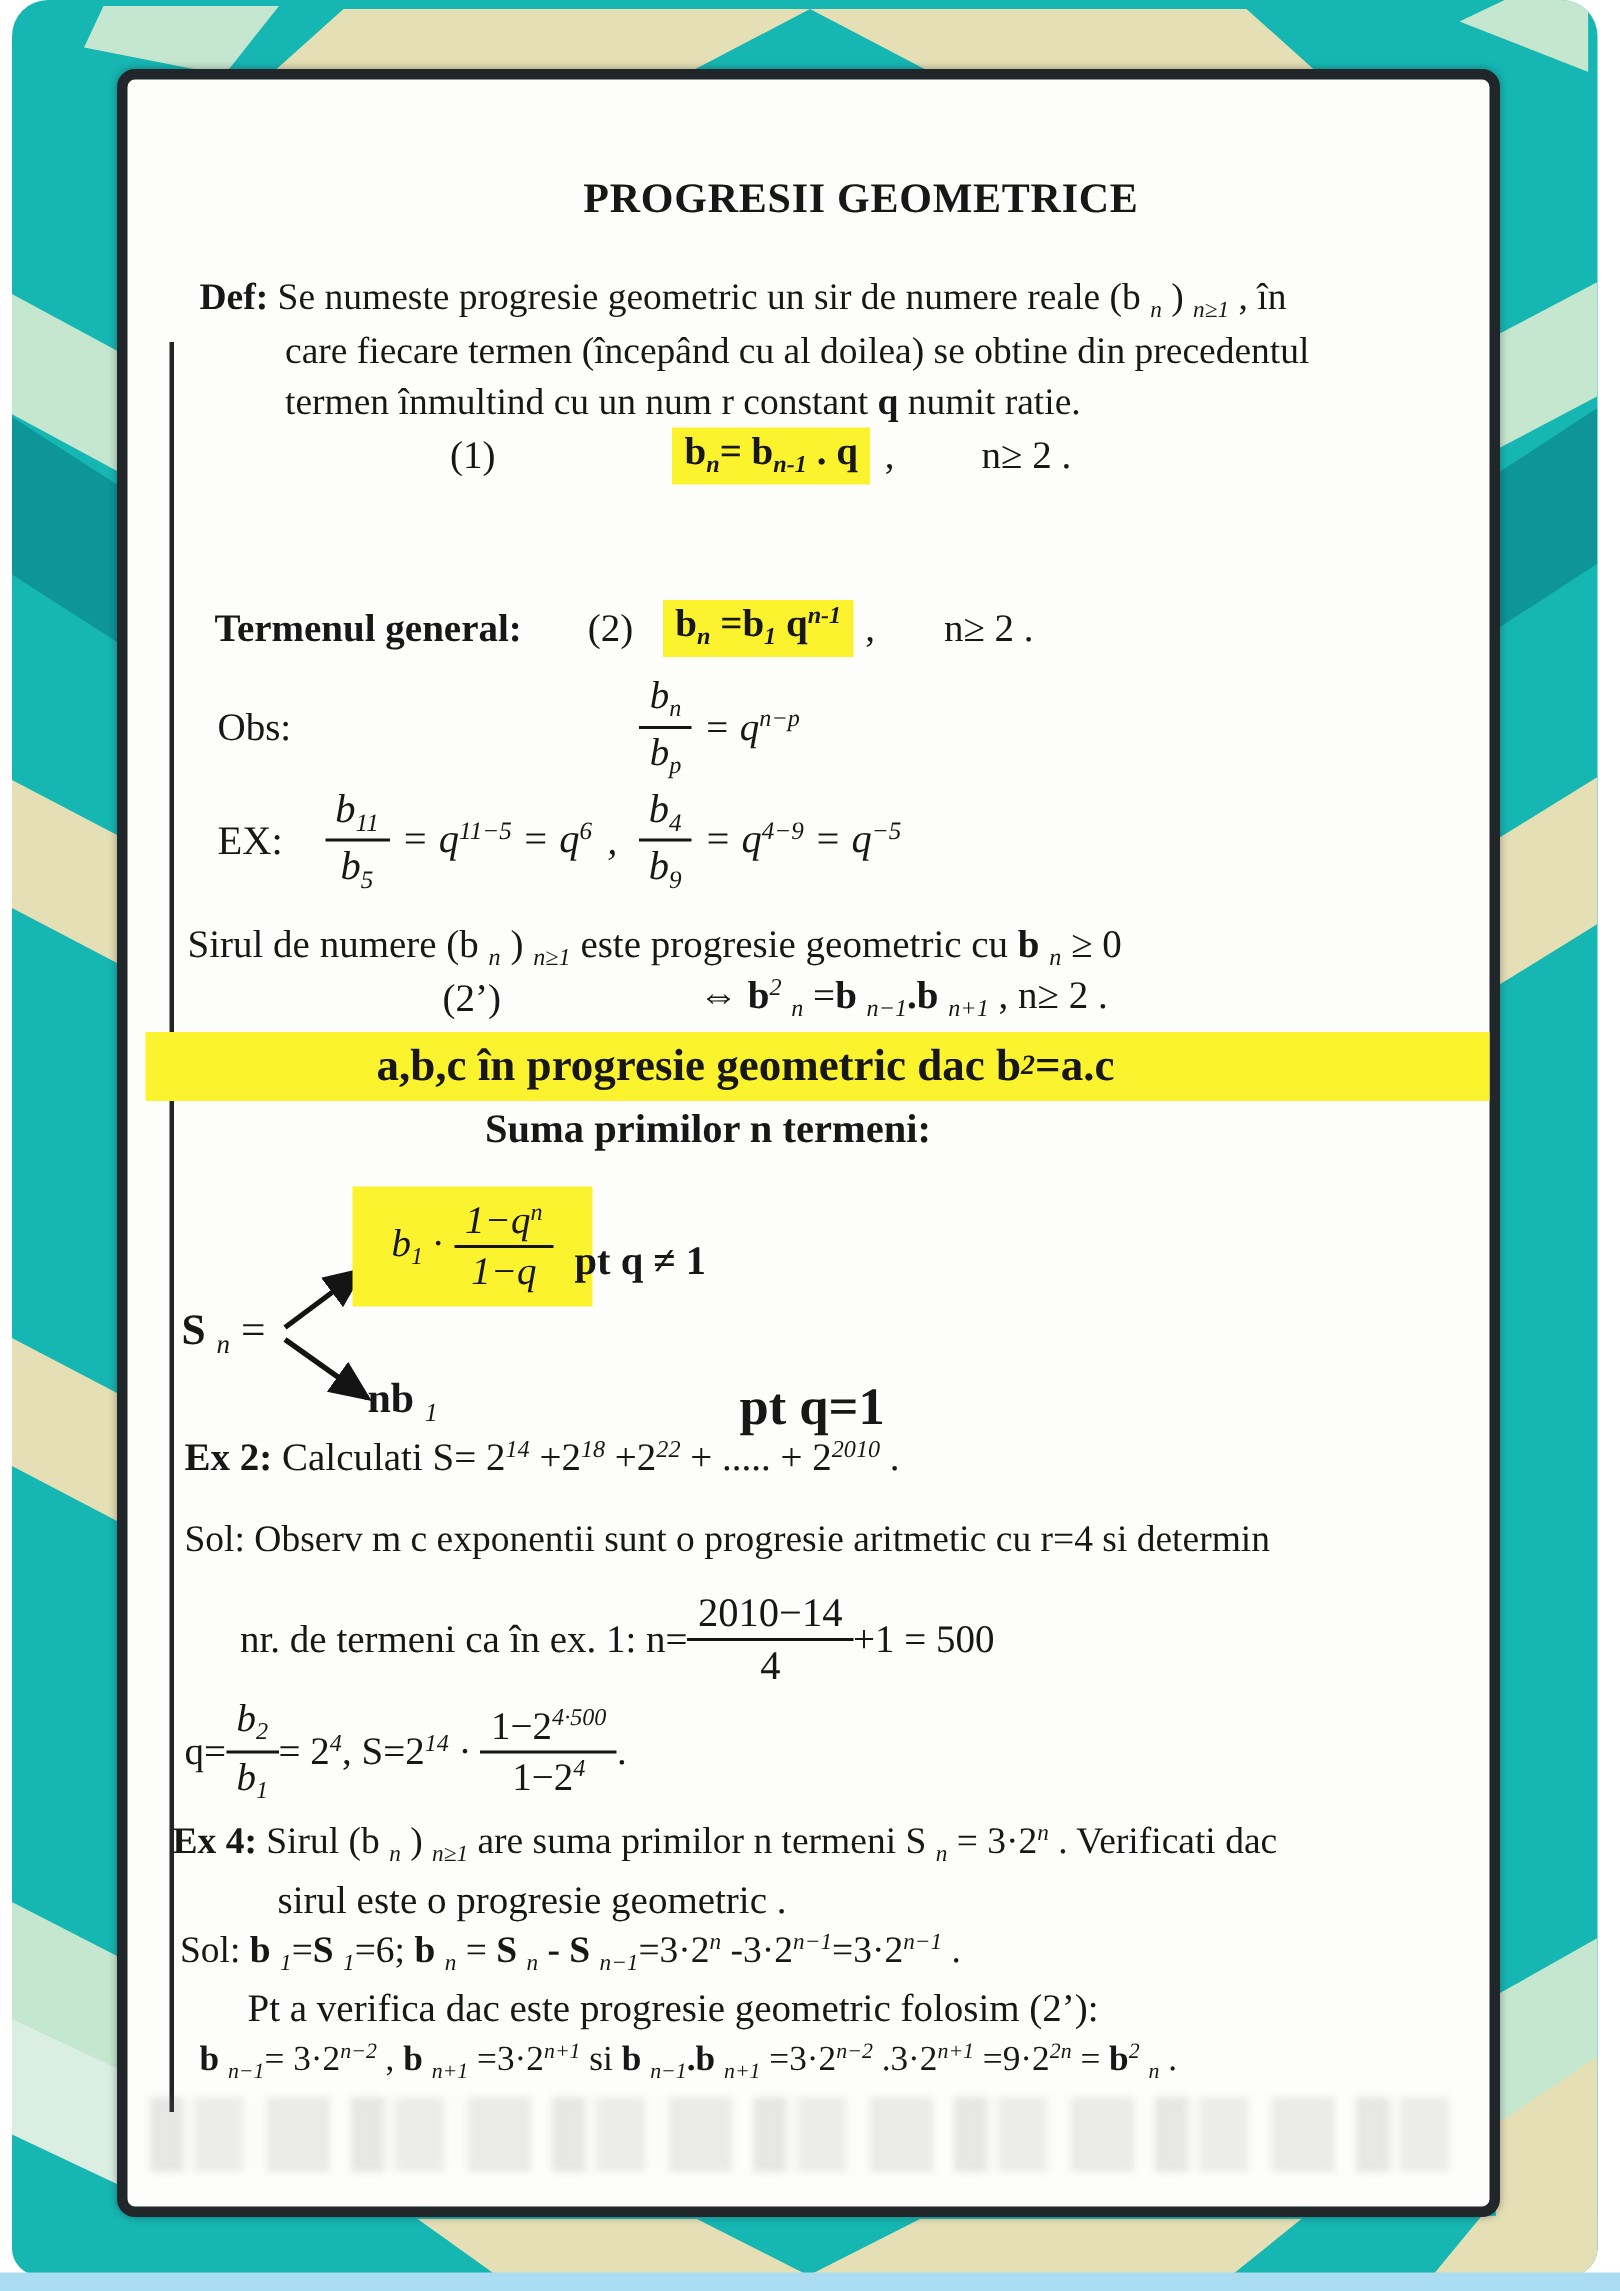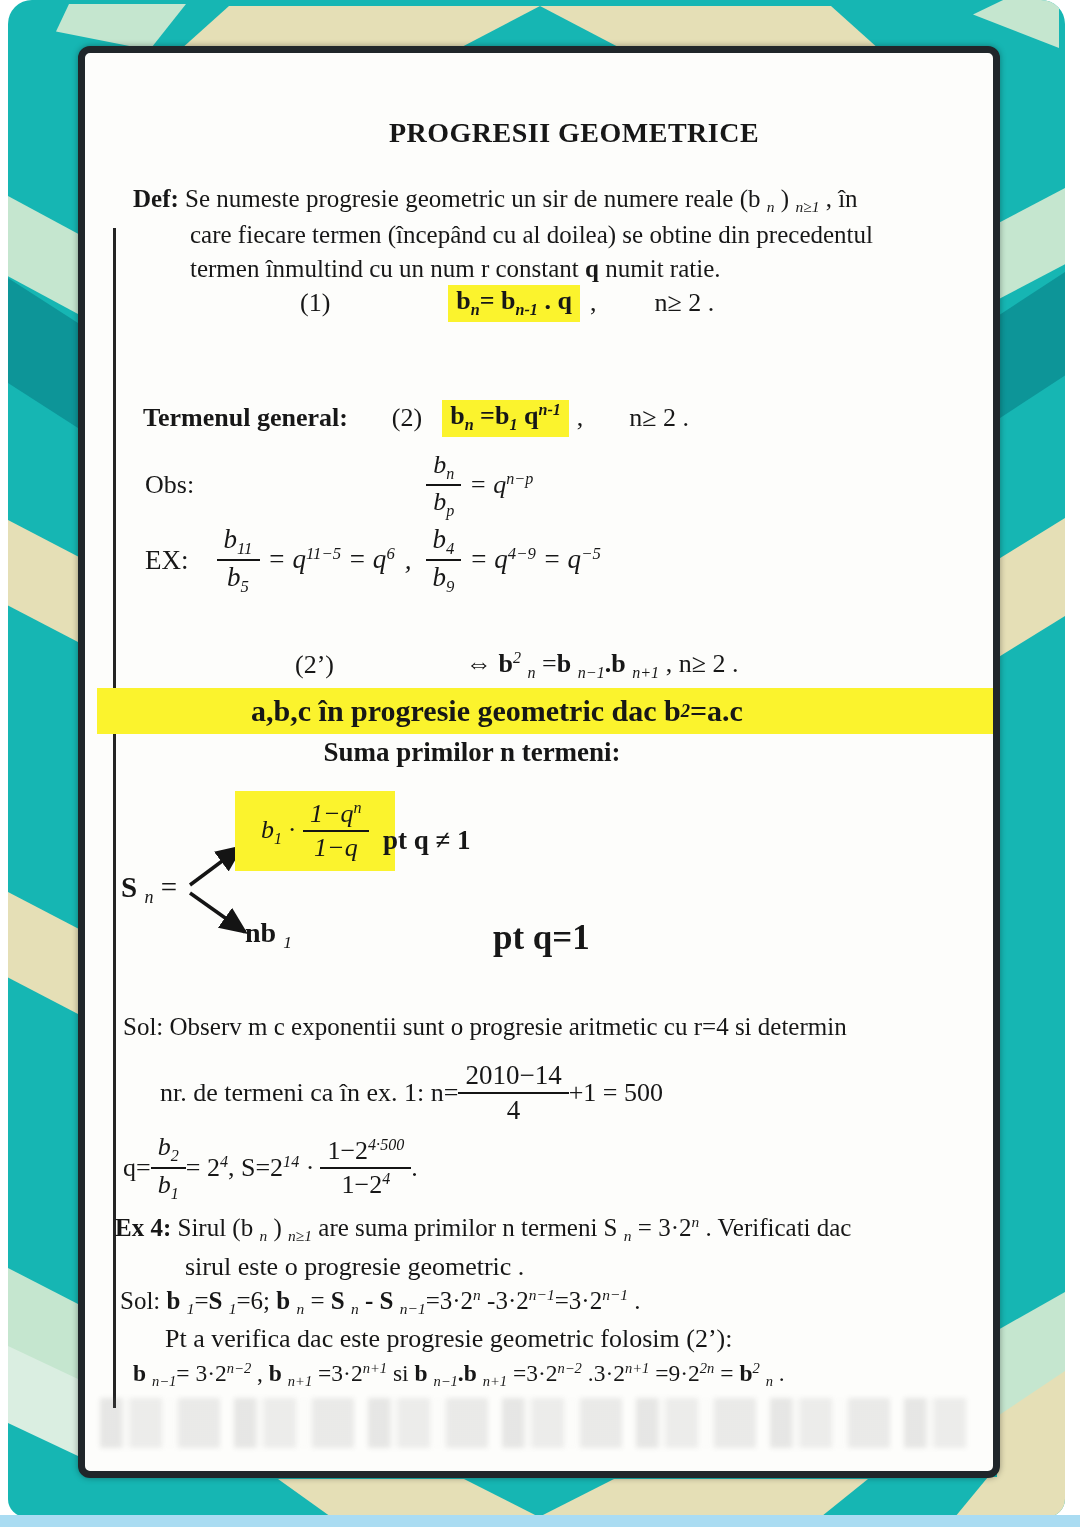--- a/index.html
+++ b/index.html
@@ -125,20 +125,21 @@
     </span>
     <span style="margin-left:8px;">= q<sup>11−5</sup>  = q<sup>6</sup></span>
     <span style="margin-left:10px;">,</span>
     <span class="frac" style="margin-left:14px;">
       <span class="num">b<sub>4</sub></span>
       <span class="den">b<sub>9</sub></span>
     </span>
     <span style="margin-left:8px;">= q<sup>4−9</sup>  = q<sup>−5</sup></span>
   </div>
 
+  <div class="t" style="left:40px;top:560px;">Sirul de numere (b <sub>n</sub> ) <sub>n≥1</sub>  este progresie geometric   cu <b>b</b> <sub>n</sub>  ≥ 0</div>
 
   <div class="row" style="left:210px;top:596px;">
     <span>(2’)</span>
     <span style="margin-left:132px;">⇔ <b>b</b><sup>2</sup> <sub>n</sub> =<b>b</b> <sub>n−1</sub><b>.b</b> <sub>n+1</sub>  , n≥ 2 .</span>
   </div>
 
   <div class="band">a,b,c în progresie geometric   dac   b<sup>2</sup>=a.c</div>
   <div class="suma">Suma primilor n termeni:</div>
 
   <div class="t" style="left:36px;top:816px;font-size:29px;"><b>S</b> <sub>n</sub> =</div>
@@ -155,20 +156,21 @@
     <span>b<sub>1</sub> ·</span>
     <span class="frac">
       <span class="num">1−q<sup>n</sup></span>
       <span class="den">1−q</span>
     </span>
   </div>
   <div class="t b" style="left:298px;top:770px;font-size:27px;">pt  q ≠ 1</div>
   <div class="t" style="left:160px;top:862px;font-size:28px;"><b>nb</b> <sub>1</sub></div>
   <div class="t b" style="left:408px;top:862px;font-size:35px;">pt  q=1</div>
 
+  <div class="t" style="left:38px;top:902px;"><b>Ex 2:</b>  Calculati  S= 2<sup>14</sup>  +2<sup>18</sup> +2<sup>22</sup>  + ..... + 2<sup>2010</sup>   .</div>
   <div class="t sz25" style="left:38px;top:958px;">Sol: Observ  m c   exponentii sunt o progresie aritmetic   cu r=4 si determin</div>
 
   <div class="row" style="left:75px;top:995px;height:90px;">
     <span>nr. de termeni ca în ex. 1:   n=</span>
     <span class="frac" style="font-size:27px;">
       <span class="num">2010−14</span>
       <span class="den">4</span>
     </span>
     <span>+1 = 500</span>
   </div>

